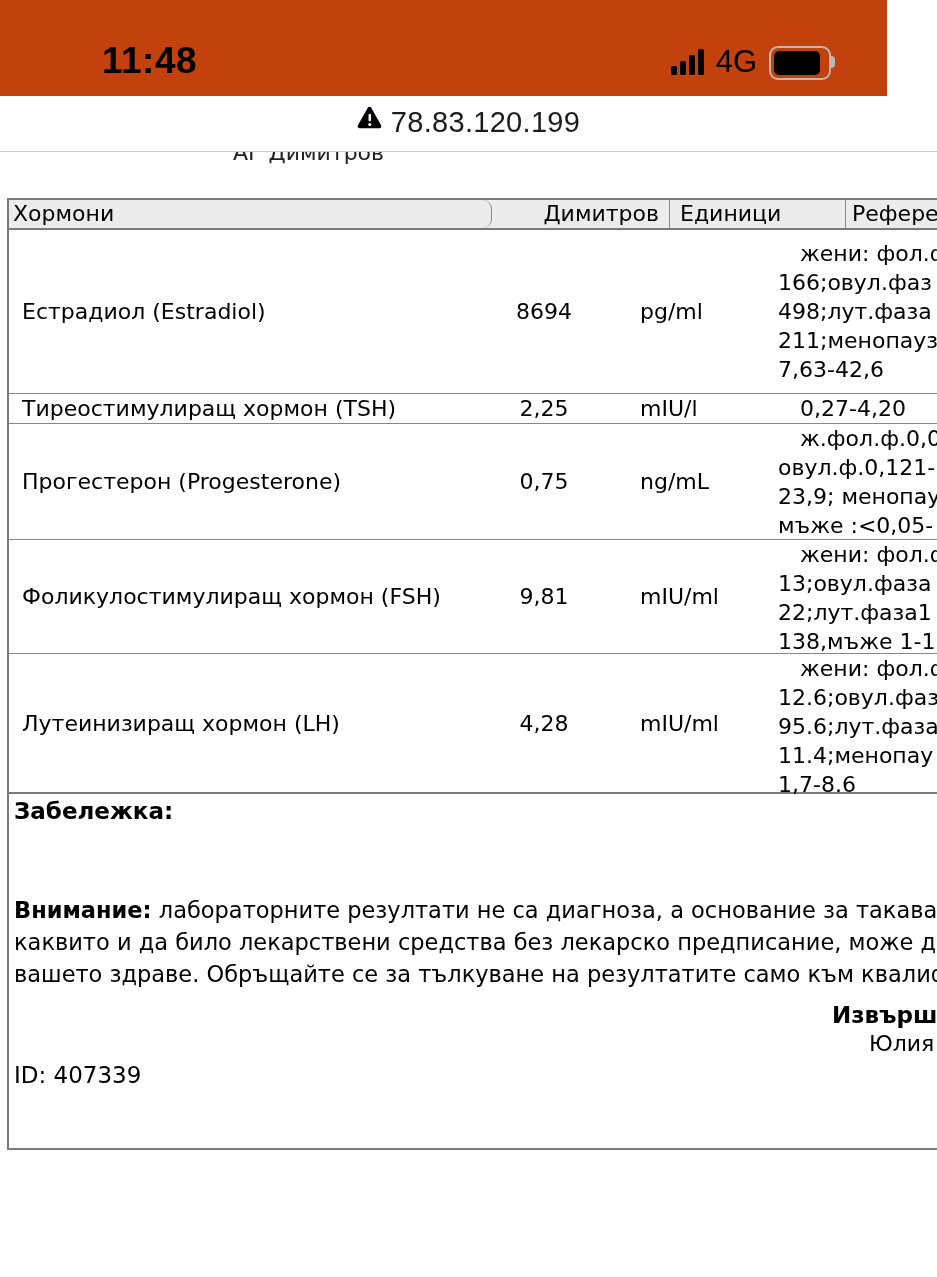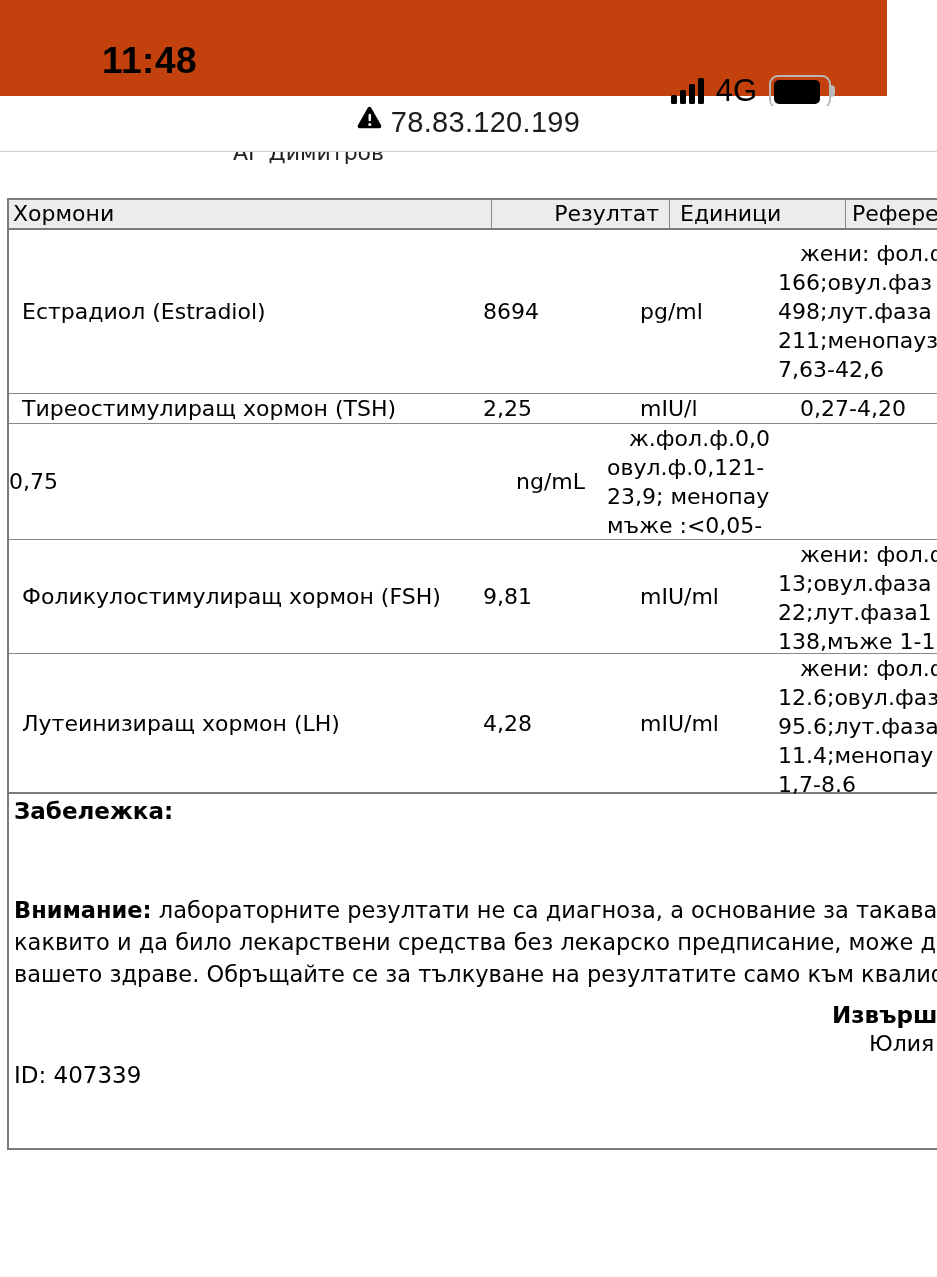--- a/index.html
+++ b/index.html
@@ -6,21 +6,21 @@
   .screen{
     position:relative;width:937px;height:1277px;overflow:hidden;
     background:#ffffff;font-family:"DejaVu Sans",sans-serif;color:#000;
   }
   
   .statusbar{position:absolute;top:0;left:0;width:887px;height:96px;background:#c2410c;}
   .time{
     position:absolute;left:102px;top:40px;font-family:"Liberation Sans",sans-serif;
     font-size:37px;font-weight:700;letter-spacing:.5px;color:#000;
   }
-  .status-right{position:absolute;right:52px;top:44px;display:flex;align-items:center;gap:12px;margin-top:29px;}
+  .status-right{position:absolute;right:52px;top:44px;display:flex;align-items:center;gap:12px;}
   .sigbars{display:flex;align-items:flex-end;gap:3px;height:26px;}
   .sigbars i{display:block;width:6px;background:#000;border-radius:1.5px;}
   .sb1{height:9px}.sb2{height:14px}.sb3{height:20px}.sb4{height:26px}
   .nettext{font-family:"Liberation Sans",sans-serif;font-size:31px;color:#000;}
   .battery{position:relative;width:66px;height:32px;}
   .battery .shell{position:absolute;left:0;top:0;width:58px;height:30px;border:2px solid #b9b9b9;border-radius:9px;}
   .battery .fill{position:absolute;left:5px;top:5px;width:46px;height:24px;background:#000;border-radius:5px;}
   .battery .nub{position:absolute;right:0;top:10px;width:5px;height:12px;background:#b9b9b9;border-radius:0 4px 4px 0;}
   
   .urlbar{
@@ -39,30 +39,30 @@
   .content-box{
     position:absolute;left:7px;top:198px;width:1200px;height:952px;
     border:2px solid #7a7a7a;box-sizing:border-box;background:#fff;
   }
   .thead{
     display:grid;grid-template-columns:483px 178px 176px auto;
     background:#ececec;border-bottom:2px solid #7a7a7a;height:28px;line-height:28px;
     font-size:22px;
   }
   .thead .h{overflow:hidden;white-space:nowrap;}
-  .h-name{padding-left:4px;border-right:1px solid #888;}
+  .h-name{padding-left:4px;border-right:1px solid #888;border-radius:9px;}
   .h-result{text-align:right;padding-right:10px;border-right:1px solid #888;}
   .h-units{padding-left:10px;border-right:1px solid #888;}
   .h-ref{padding-left:6px;}
   .trow{
     display:grid;grid-template-columns:474px 124px 171px 420px;
     border-bottom:1px solid #888;font-size:22px;align-items:center;
   }
   .c-name{padding-left:13px;white-space:nowrap;overflow:hidden;}
-  .c-result{text-align:left;padding-right:2px;}
+  .c-result{text-align:center;padding-right:2px;}
   .c-units{padding-left:33px;white-space:nowrap;}
   .c-ref{
     align-self:start;white-space:pre;line-height:29px;text-indent:22px;
     overflow:hidden;
   }
   .r-estradiol{height:163px;} .r-estradiol .c-ref{padding-top:9px;}
   .r-tsh{height:29px;} .r-tsh .c-ref{line-height:29px;}
   .r-progesterone{height:115px;} .r-progesterone .c-ref{padding-top:0px;}
   .r-fsh{height:113px;} .r-fsh .c-ref{padding-top:0px;}
   .r-lh{height:138px;border-bottom:2px solid #7a7a7a;} .r-lh .c-ref{padding-top:0px;}
@@ -111,21 +111,21 @@
     <div class="inner">
       <span class="branch-label">Филиал:</span>
       <span class="branch-value">АГ Димитров</span>
     </div>
   </div>
 
   <div class="content-box">
 
     <div class="thead">
       <div class="h h-name">Хормони</div>
-      <div class="h h-result">Резултат</div>
+      <div class="h h-result">Димитров</div>
       <div class="h h-units">Единици</div>
       <div class="h h-ref">Рефере</div>
     </div>
 
     <div class="trow r-estradiol">
       <div class="c-name">Естрадиол (Estradiol)</div>
       <div class="c-result">8694</div>
       <div class="c-units">pg/ml</div>
       <div class="c-ref">жени: фол.ф
 166;овул.фаз
@@ -135,20 +135,21 @@
     </div>
 
     <div class="trow r-tsh">
       <div class="c-name">Тиреостимулиращ хормон (TSH)</div>
       <div class="c-result">2,25</div>
       <div class="c-units">mIU/l</div>
       <div class="c-ref">0,27-4,20</div>
     </div>
 
     <div class="trow r-progesterone">
+      <div class="c-name">Прогестерон (Progesterone)</div>
       <div class="c-result">0,75</div>
       <div class="c-units">ng/mL</div>
       <div class="c-ref">ж.фол.ф.0,0
 овул.ф.0,121-
 23,9; менопау
 мъже :&lt;0,05-</div>
     </div>
 
     <div class="trow r-fsh">
       <div class="c-name">Фоликулостимулиращ хормон (FSH)</div>

